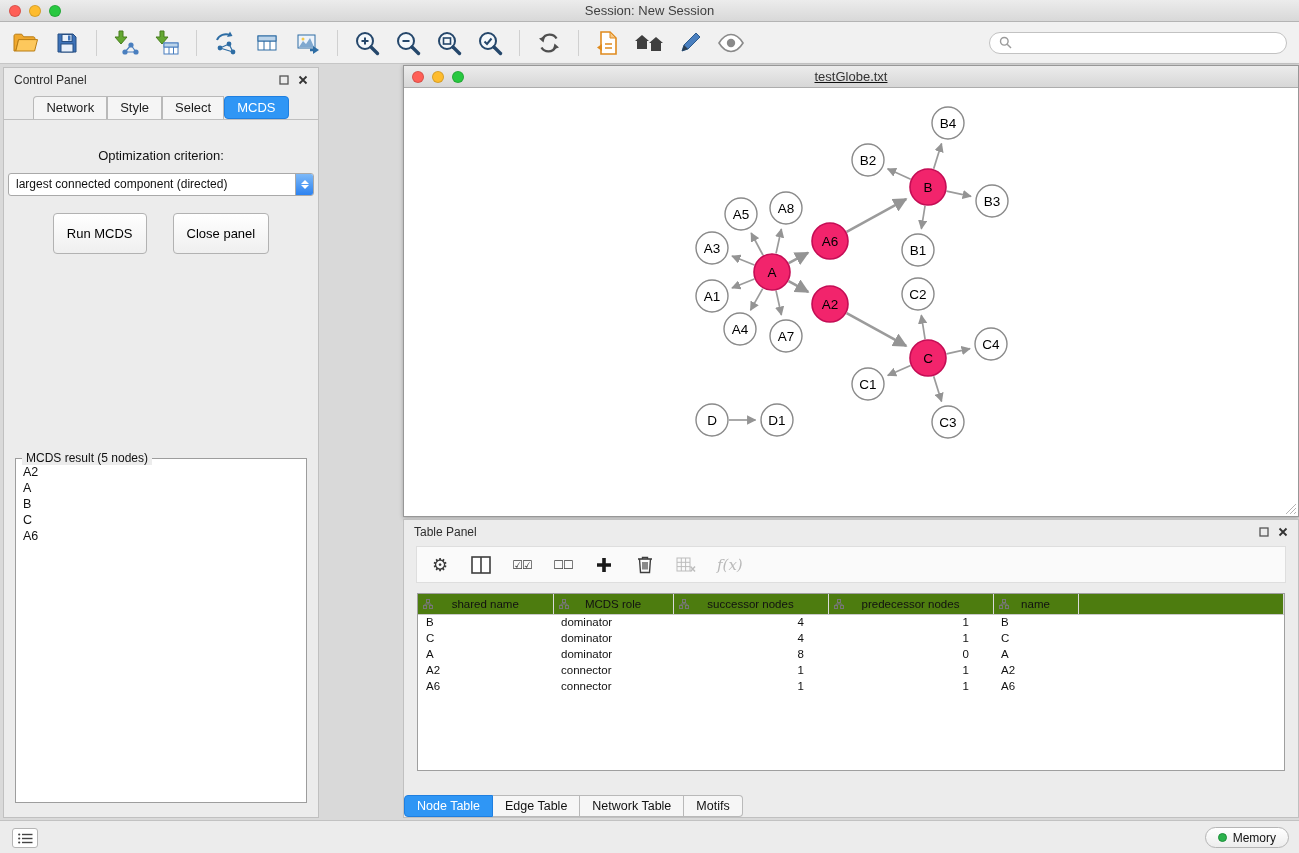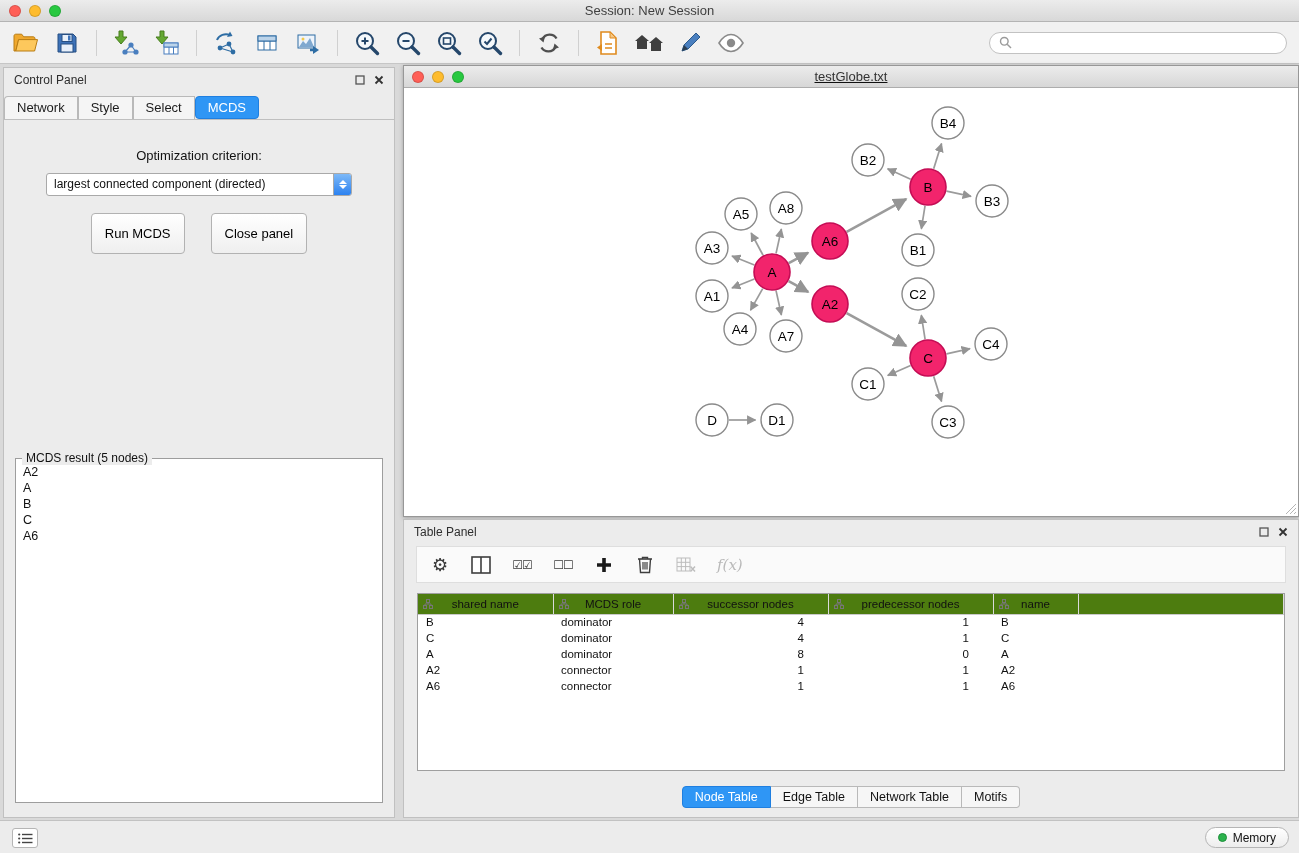--- a/index.html
+++ b/index.html
@@ -19,25 +19,25 @@
   .toolbar { position:absolute; top:22px; left:0; width:1299px; height:42px;
     background:#f1f1f1; border-bottom:1px solid #c6c6c6;
     display:flex; align-items:center; padding:0 10px; gap:9px; }
   .ticon { width:32px; height:32px; display:flex; align-items:center; justify-content:center; cursor:default; }
   .tsep { width:1px; height:26px; background:#d0d0d0; margin:0 4px; }
   .search-wrap { margin-left:auto; margin-right:2px; width:298px; height:22px; background:#fff;
     border:1px solid #c2c2c2; border-radius:12px; display:flex; align-items:center; padding:0 9px; gap:5px; }
   .search-input { border:none; outline:none; flex:1; font-size:12px; background:transparent; font-family:"Liberation Sans",sans-serif; }
 
   
-  .control-panel { position:absolute; left:3px; top:67px; width:392px; height:751px;
+  .control-panel { position:absolute; left:3px; top:67px; width:316px; height:751px;
     background:#ececec; border:1px solid #c0c0c0; }
   .panel-header { height:24px; display:flex; align-items:center; padding:0 10px; font-size:12px; color:#2e2e2e; }
   .win-btns { margin-left:auto; display:flex; gap:9px; align-items:center; }
-  .cp-tabs { display:flex; justify-content:flex-start; margin-top:4px; border-bottom:1px solid #bfbfbf; padding-bottom:0; }
+  .cp-tabs { display:flex; justify-content:center; margin-top:4px; border-bottom:1px solid #bfbfbf; padding-bottom:0; }
   .cp-tab { font-size:13px; padding:3px 12px; border:1px solid #b9b9b9; border-bottom:none;
     background:#f5f5f5; color:#1c1c1c; }
   .cp-tab:first-child { border-radius:4px 0 0 0; }
   .cp-tab.active { background:#2f96f5; color:#fff; border:1px solid #1f7fe0; border-radius:4px; }
   .opt-label { text-align:center; font-size:13px; margin-top:28px; }
   .combo { width:306px; height:23px; margin:10px auto 0; background:#fff; border:1px solid #a9a9a9;
     border-radius:3px; display:flex; overflow:hidden; }
   .combo-text { flex:1; font-size:12px; line-height:21px; padding-left:7px; white-space:nowrap; overflow:hidden; }
   .combo-btn { width:18px; background:linear-gradient(#7db9f8,#2c82f0); border-left:1px solid #a9a9a9; position:relative; }
   .combo-btn:before, .combo-btn:after { content:""; position:absolute; left:4.5px; border:4px solid transparent; }
@@ -70,21 +70,21 @@
   .glyph.pair { font-size:12px; letter-spacing:-1px; }
   .fx { font-family:"DejaVu Serif",serif; font-style:italic; font-size:15px; color:#b9b9b9; }
   .tp-table-wrap { position:absolute; left:13px; right:13px; top:73px; bottom:46px;
     background:#fff; border:1px solid #9f9f9f; overflow:hidden; }
   table { border-collapse:collapse; width:100%; font-size:11.5px; table-layout:fixed; }
   thead th { height:20px; background:#4d7c0f; border-right:1px solid #dadada; border-bottom:1px solid #c9c9c9;
     font-weight:normal; position:relative; text-align:center; }
   thead th .th-icon { position:absolute; left:5px; top:5px; }
   tbody td { height:16px; padding:0 8px; white-space:nowrap; overflow:hidden; }
   tbody td.num { text-align:right; padding-right:24px; }
-  .tp-tabs { position:absolute; bottom:9px; left:0; right:0; display:flex; justify-content:center; }
+  .tp-tabs { position:absolute; bottom:0; left:0; right:0; display:flex; }
   .tp-tab { font-size:12.5px; padding:3px 12px; border:1px solid #b9b9b9; background:#f6f6f6; border-left:none; }
   .tp-tab:first-child { border-left:1px solid #b9b9b9; border-radius:4px 0 0 4px; }
   .tp-tab:last-child { border-radius:0 4px 4px 0; }
   .tp-tab.active { background:#2f96f5; color:#fff; border-color:#1f7fe0; }
 
   
   .status-bar { position:absolute; left:0; top:820px; width:1299px; height:33px;
     background:#ececec; border-top:1px solid #c2c2c2; }
   .list-btn { position:absolute; left:12px; top:7px; width:26px; height:20px; background:#fff;
     border:1px solid #b5b5b5; border-radius:3px; display:flex; align-items:center; justify-content:center; }

